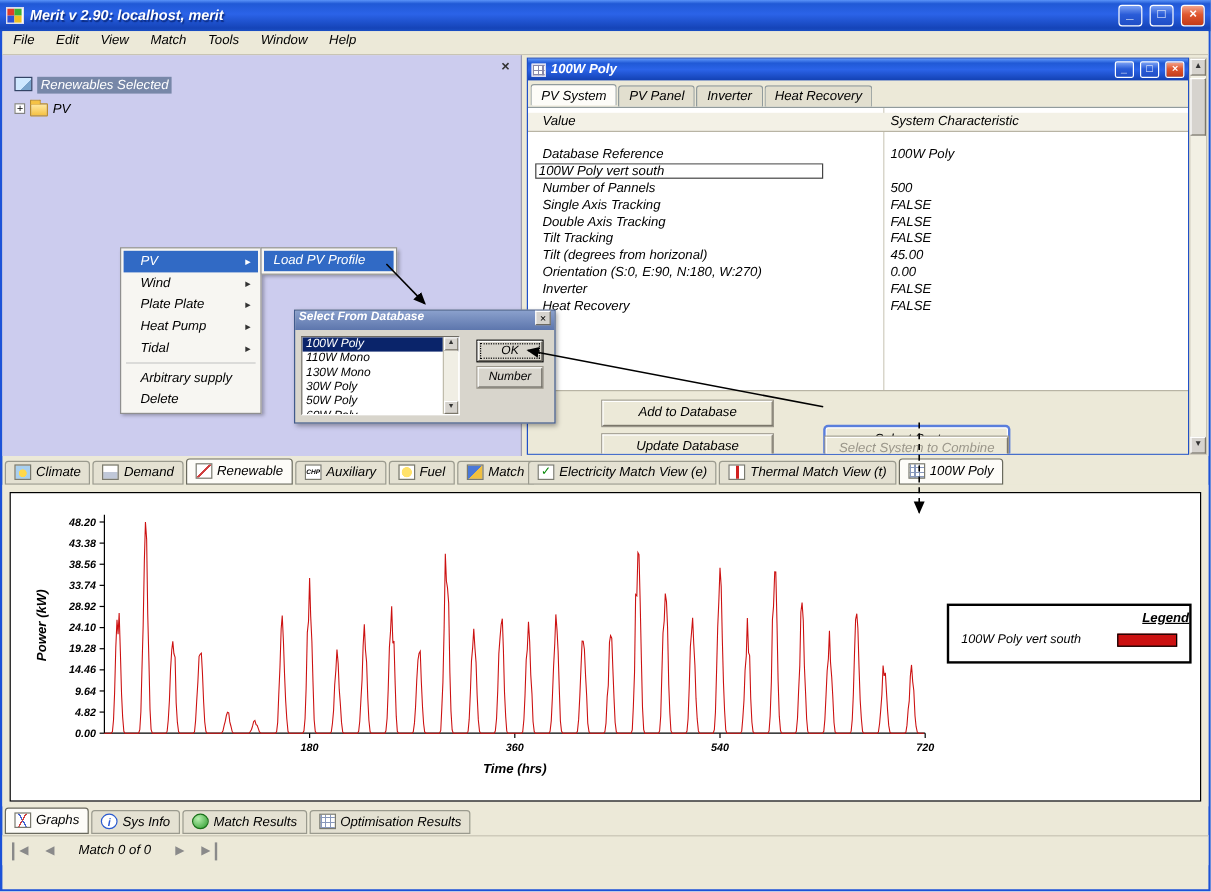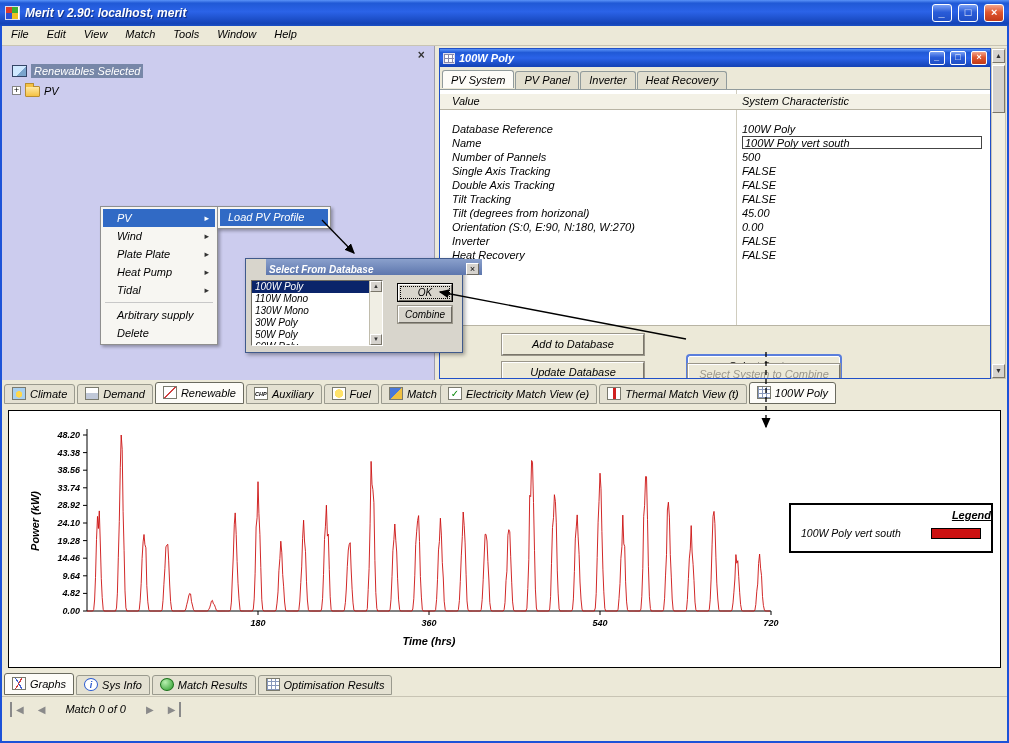--- a/index.html
+++ b/index.html
@@ -21,21 +21,21 @@
   
   .menubar{position:absolute;top:26px;left:2px;width:1005px;height:20px;background:#ece9d8;
     border-bottom:1px solid #c8c4b4;display:flex;align-items:flex-start;}
   .menu-item{padding:2px 9px;cursor:default;}
 
   
   .main{position:absolute;top:46px;left:2px;width:1005px;height:334px;}
   .left-pane{position:absolute;left:0;top:0;width:433px;height:334px;background:#ccccee;border-right:1px solid #9a9ab0;}
   .pane-close{position:absolute;right:6px;top:3px;width:14px;height:14px;text-align:center;line-height:12px;
     color:#333;font-size:12px;font-weight:bold;cursor:default;}
-  .tree-root{position:absolute;left:10px;top:18px;display:flex;align-items:center;gap:4px;}
+  .tree-root{position:absolute;left:10px;top:18px;display:flex;gap:4px;}
   .renewables-icon{width:15px;height:12px;background:linear-gradient(135deg,#cfe8ff 0 60%,#7aa4cc 60%);border:1px solid #334466;flex:none;}
   .tree-root-label{background:#7787a8;color:#fff;padding:0 3px;line-height:14px;}
   .tree-child{position:absolute;left:10px;top:38px;display:flex;align-items:center;gap:4px;}
   .expander{width:9px;height:9px;border:1px solid #848484;background:#fff;font-size:9px;line-height:7px;text-align:center;flex:none;}
   .folder{width:15px;height:11px;background:linear-gradient(#ffe9a2,#f5c244);border:1px solid #b98d2f;border-radius:1px;position:relative;margin-top:2px;flex:none;}
   .folder::before{content:"";position:absolute;top:-4px;left:-1px;width:7px;height:3px;background:#f5c244;border:1px solid #b98d2f;border-bottom:none;border-radius:1px 1px 0 0;}
 
   .right-pane{position:absolute;left:433px;top:0;width:572px;height:334px;background:#ece9d8;}
 
   
@@ -87,21 +87,21 @@
   .cm-item.hl .cm-arrow{color:#fff;}
   .cm-sep{height:1px;background:#c8c8c8;margin:3px 2px;}
   .submenu{position:absolute;left:217px;top:206px;width:114px;background:#f7f6f2;border:1px solid #8f8f8f;
     box-shadow:2px 2px 3px rgba(0,0,0,.3);padding:2px;z-index:21;}
   .sm-item{height:17px;line-height:17px;padding:0 8px;background:#316ac5;color:#fff;cursor:default;}
 
   
   .db-dialog{position:absolute;left:245px;top:258px;width:218px;height:95px;background:#d8d5cc;
     border:1px solid #405a8c;box-shadow:2px 2px 4px rgba(0,0,0,.35);z-index:30;}
   .dlg-titlebar{position:absolute;left:0;top:0;width:100%;height:16px;
-    background:linear-gradient(180deg,#8aa0cc,#5d76ad);display:flex;align-items:flex-end;padding:0 3px;margin-left:20px;}
+    background:linear-gradient(180deg,#8aa0cc,#5d76ad);display:flex;align-items:flex-start;padding:0 3px;}
   .dlg-title{color:#fff;font-weight:bold;font-size:10px;flex:1;}
   .dlg-close{width:13px;height:12px;background:#d6d3ce;border:1px solid;border-color:#fff #6d6a62 #6d6a62 #fff;
     font-size:9px;line-height:10px;text-align:center;color:#000;cursor:default;}
   .dlg-list{position:absolute;left:5px;top:21px;width:132px;height:66px;background:#fff;
     border:1px solid;border-color:#6d6a62 #fff #fff #6d6a62;overflow:hidden;}
   .dlg-li{height:12px;line-height:12px;padding-left:3px;font-size:10px;white-space:nowrap;cursor:default;}
   .dlg-li.sel{background:#0a246a;color:#fff;}
   .dlg-list-scroll{position:absolute;right:0;top:0;width:13px;height:100%;background:#f0eee4;border-left:1px solid #c0bcac;}
   .dlg-list-scroll .sbtn{width:12px;height:11px;line-height:9px;font-size:6px;}
   .dlg-btn{position:absolute;left:152px;width:54px;height:17px;background:#d8d5cc;text-align:center;line-height:15px;
@@ -223,21 +223,20 @@
           <div class="thead">
             <span class="h1">Value</span>
             <span class="h2">System Characteristic</span>
           </div>
           <div class="trows">
             <div class="trow">
                 <span class="tc1">Database Reference</span>
                 <span class="tc2">100W Poly</span>
               </div>
             <div class="trow">
-                <span class="tc1">Name</span>
                 <span class="tc2"><span class="editbox">100W Poly vert south</span></span>
               </div>
             <div class="trow">
                 <span class="tc1">Number of Pannels</span>
                 <span class="tc2">500</span>
               </div>
             <div class="trow">
                 <span class="tc1">Single Axis Tracking</span>
                 <span class="tc2">FALSE</span>
               </div>
@@ -327,21 +326,21 @@
       <div class="dlg-li">130W Mono</div>
       <div class="dlg-li">30W Poly</div>
       <div class="dlg-li">50W Poly</div>
       <div class="dlg-li">60W Poly</div>
       <div class="dlg-list-scroll">
         <span class="sbtn sb-up">▲</span>
         <span class="sbtn sb-down">▼</span>
       </div>
     </div>
     <span class="dlg-btn dlg-ok">OK</span>
-    <span class="dlg-btn dlg-cancel">Combine</span>
+    <span class="dlg-btn dlg-cancel">Number</span>
   </div>
 
   <div class="tabstrip ts-left">
     <span class="tab">
         <span class="ticon i-climate"></span>
         <span>Climate</span>
       </span>
     <span class="tab">
         <span class="ticon i-demand"></span>
         <span>Demand</span>

